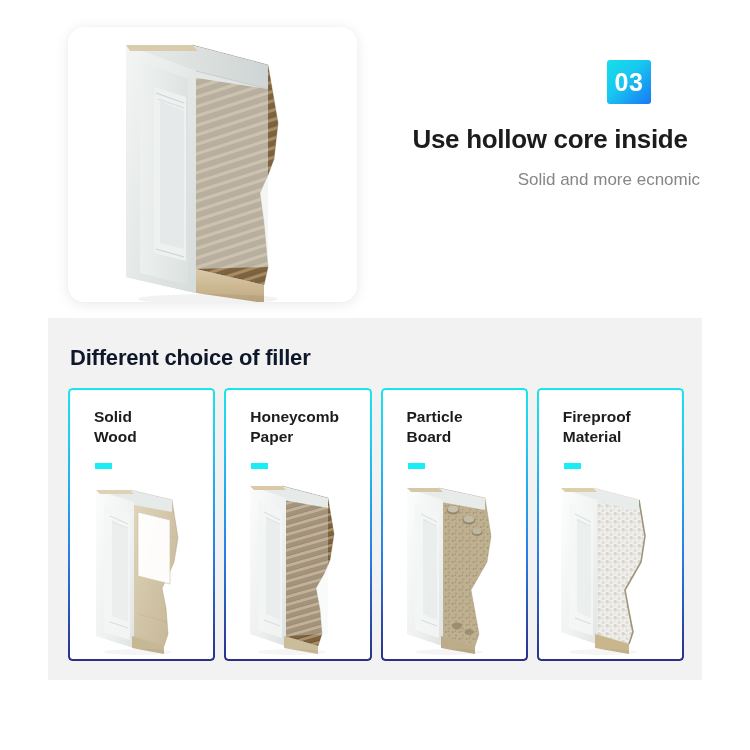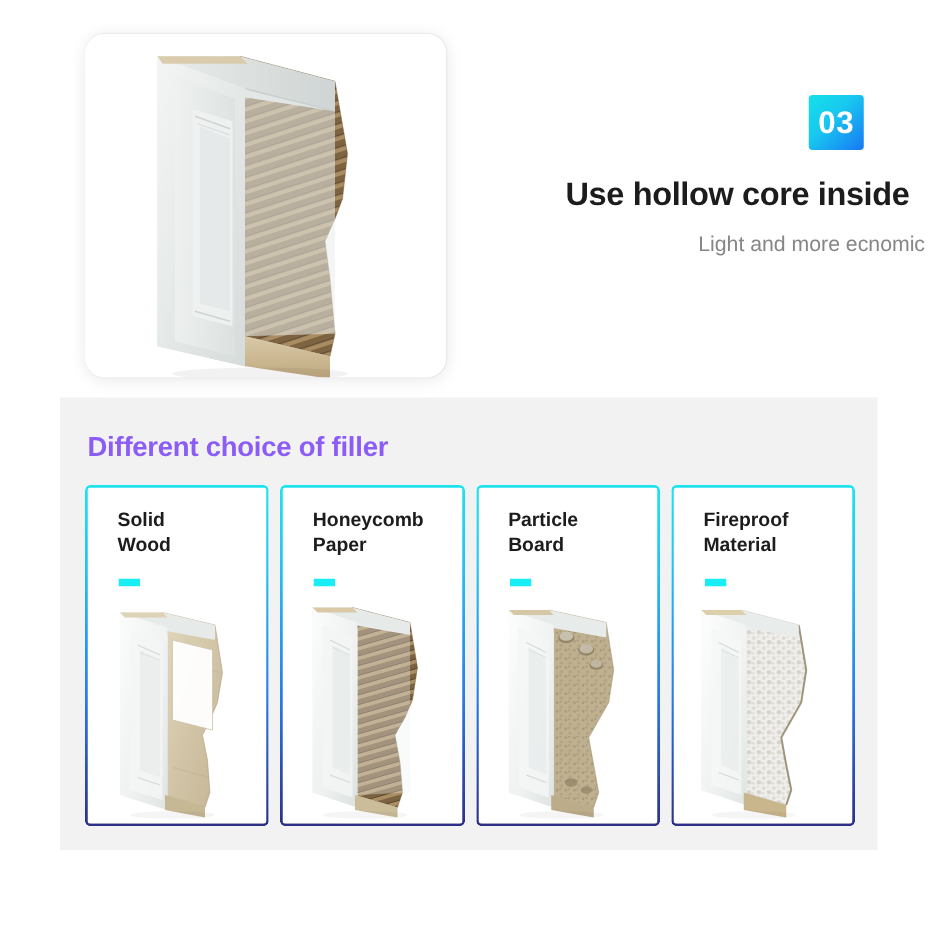--- a/index.html
+++ b/index.html
@@ -36,24 +36,23 @@
     width: 289px;
     height: 275px;
     background: #ffffff;
     border-radius: 16px;
     box-shadow: 0 2px 14px rgba(0,0,0,0.09), 0 0 1px rgba(0,0,0,0.08);
     overflow: hidden;
   }
 
   .hero-text {
     position: absolute;
-    left: 440px;
+    left: 400px;
     top: 60px;
     width: 300px;
-    margin-top: 16px;
   }
 
   .badge-number {
     width: 44px;
     height: 44px;
     border-radius: 3px;
     background: linear-gradient(135deg, #15E0E8 0%, #18C8F0 42%, #1878F5 100%);
     color: #ffffff;
     font-size: 25px;
     font-weight: bold;
@@ -91,21 +90,21 @@
     height: 362px;
     background: #f2f2f2;
   }
 
   .panel-title {
     position: absolute;
     left: 22px;
     top: 27px;
     font-size: 22px;
     font-weight: bold;
-    color: #8b5cf6;
+    color: #0f172a;
     letter-spacing: -0.2px;
   }
 
   .cards-row {
     position: absolute;
     left: 20px;
     top: 70px;
     width: 616px;
     height: 273px;
     display: flex;
@@ -243,21 +242,21 @@
           <path d="M124,18 L200,38 L198,44 L126,24 Z" fill="#c7b punched" opacity="0"></path>
 
           <ellipse cx="140" cy="272" rx="70" ry="5" fill="#000" opacity="0.05"></ellipse>
         </svg>
       </div>
     </div>
 
     <div class="hero-text">
       <div class="badge-number">03</div>
       <h1 class="headline">Use hollow core inside</h1>
-      <p class="subheadline">Light and more ecnomic</p>
+      <p class="subheadline">Solid and more ecnomic</p>
     </div>
 
   </section>
 
   <section class="filler-panel">
 
     <h2 class="panel-title">Different choice of filler</h2>
 
     <div class="cards-row">
 

